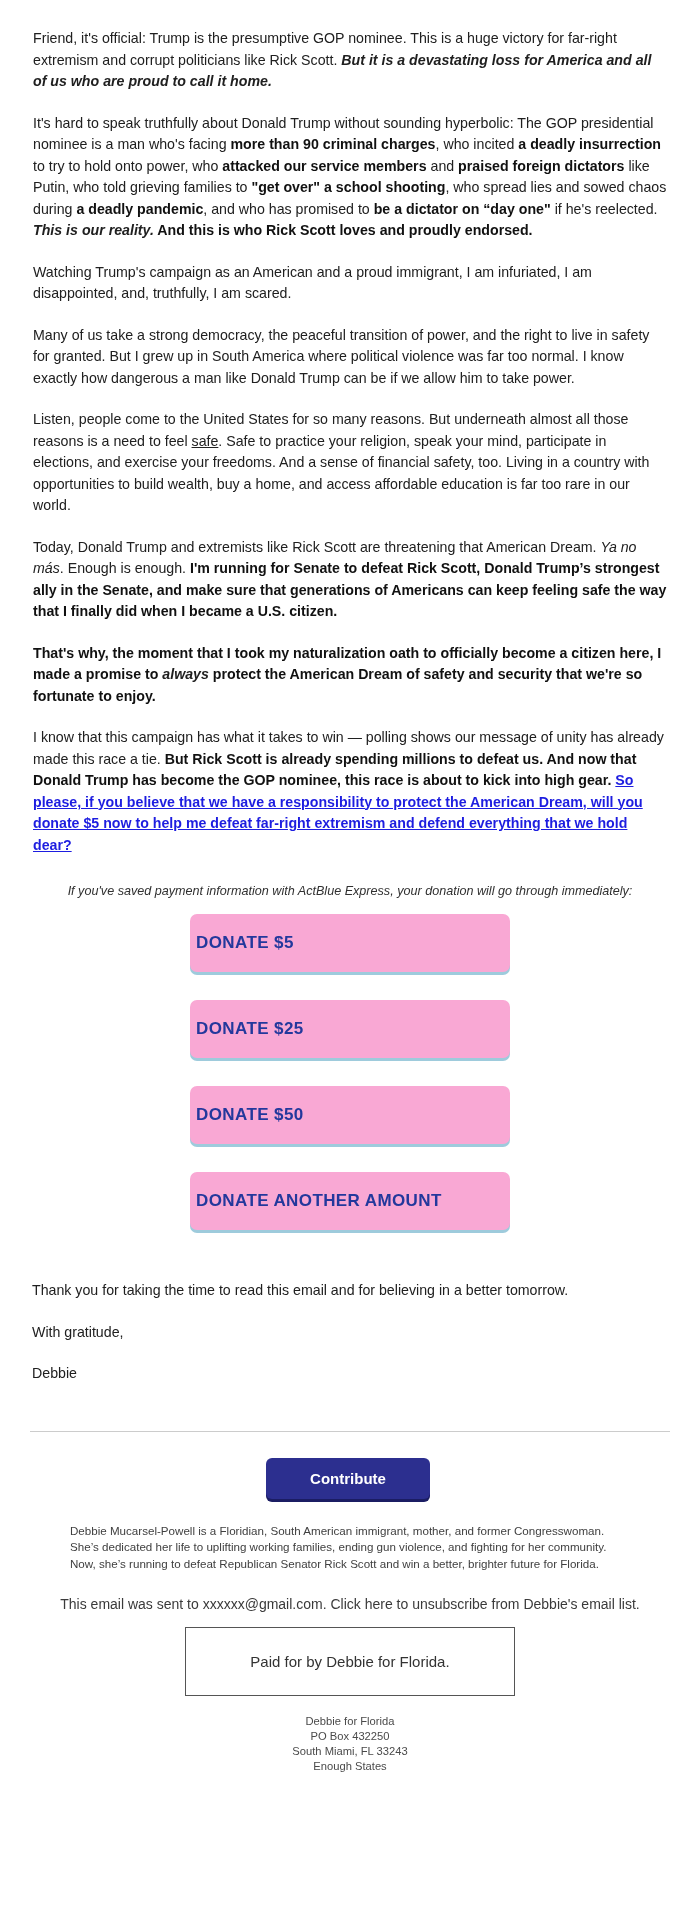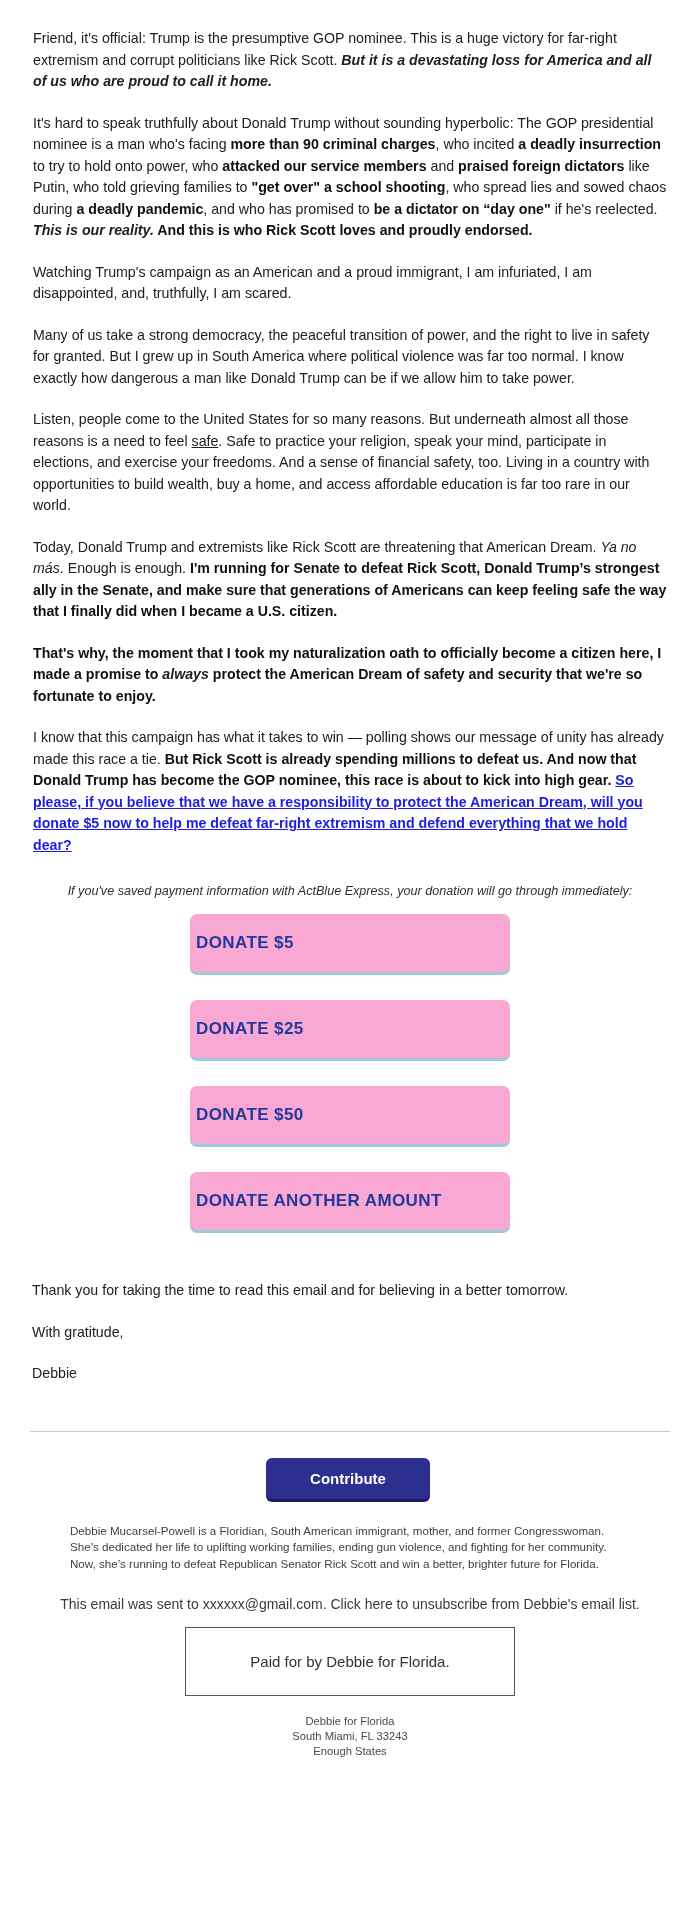--- a/index.html
+++ b/index.html
@@ -151,18 +151,19 @@
   </div>
 
   <div class="bio">Debbie Mucarsel-Powell is a Floridian, South American immigrant, mother, and former Congresswoman. She’s dedicated her life to uplifting working families, ending gun violence, and fighting for her community. Now, she’s running to defeat Republican Senator Rick Scott and win a better, brighter future for Florida.</div>
 
   <div class="sent-line">This email was sent to xxxxxx@gmail.com. Click here to unsubscribe from Debbie's email list.</div>
 
   <div class="paidfor-box">Paid for by Debbie for Florida.</div>
 
   <div class="address">
     <div>Debbie for Florida</div>
+    <div>PO Box 432250</div>
     <div>South Miami, FL 33243</div>
     <div>Enough States</div>
   </div>
 
   <div class="bottom-pad"></div>
 </div>
 
 </body></html>

